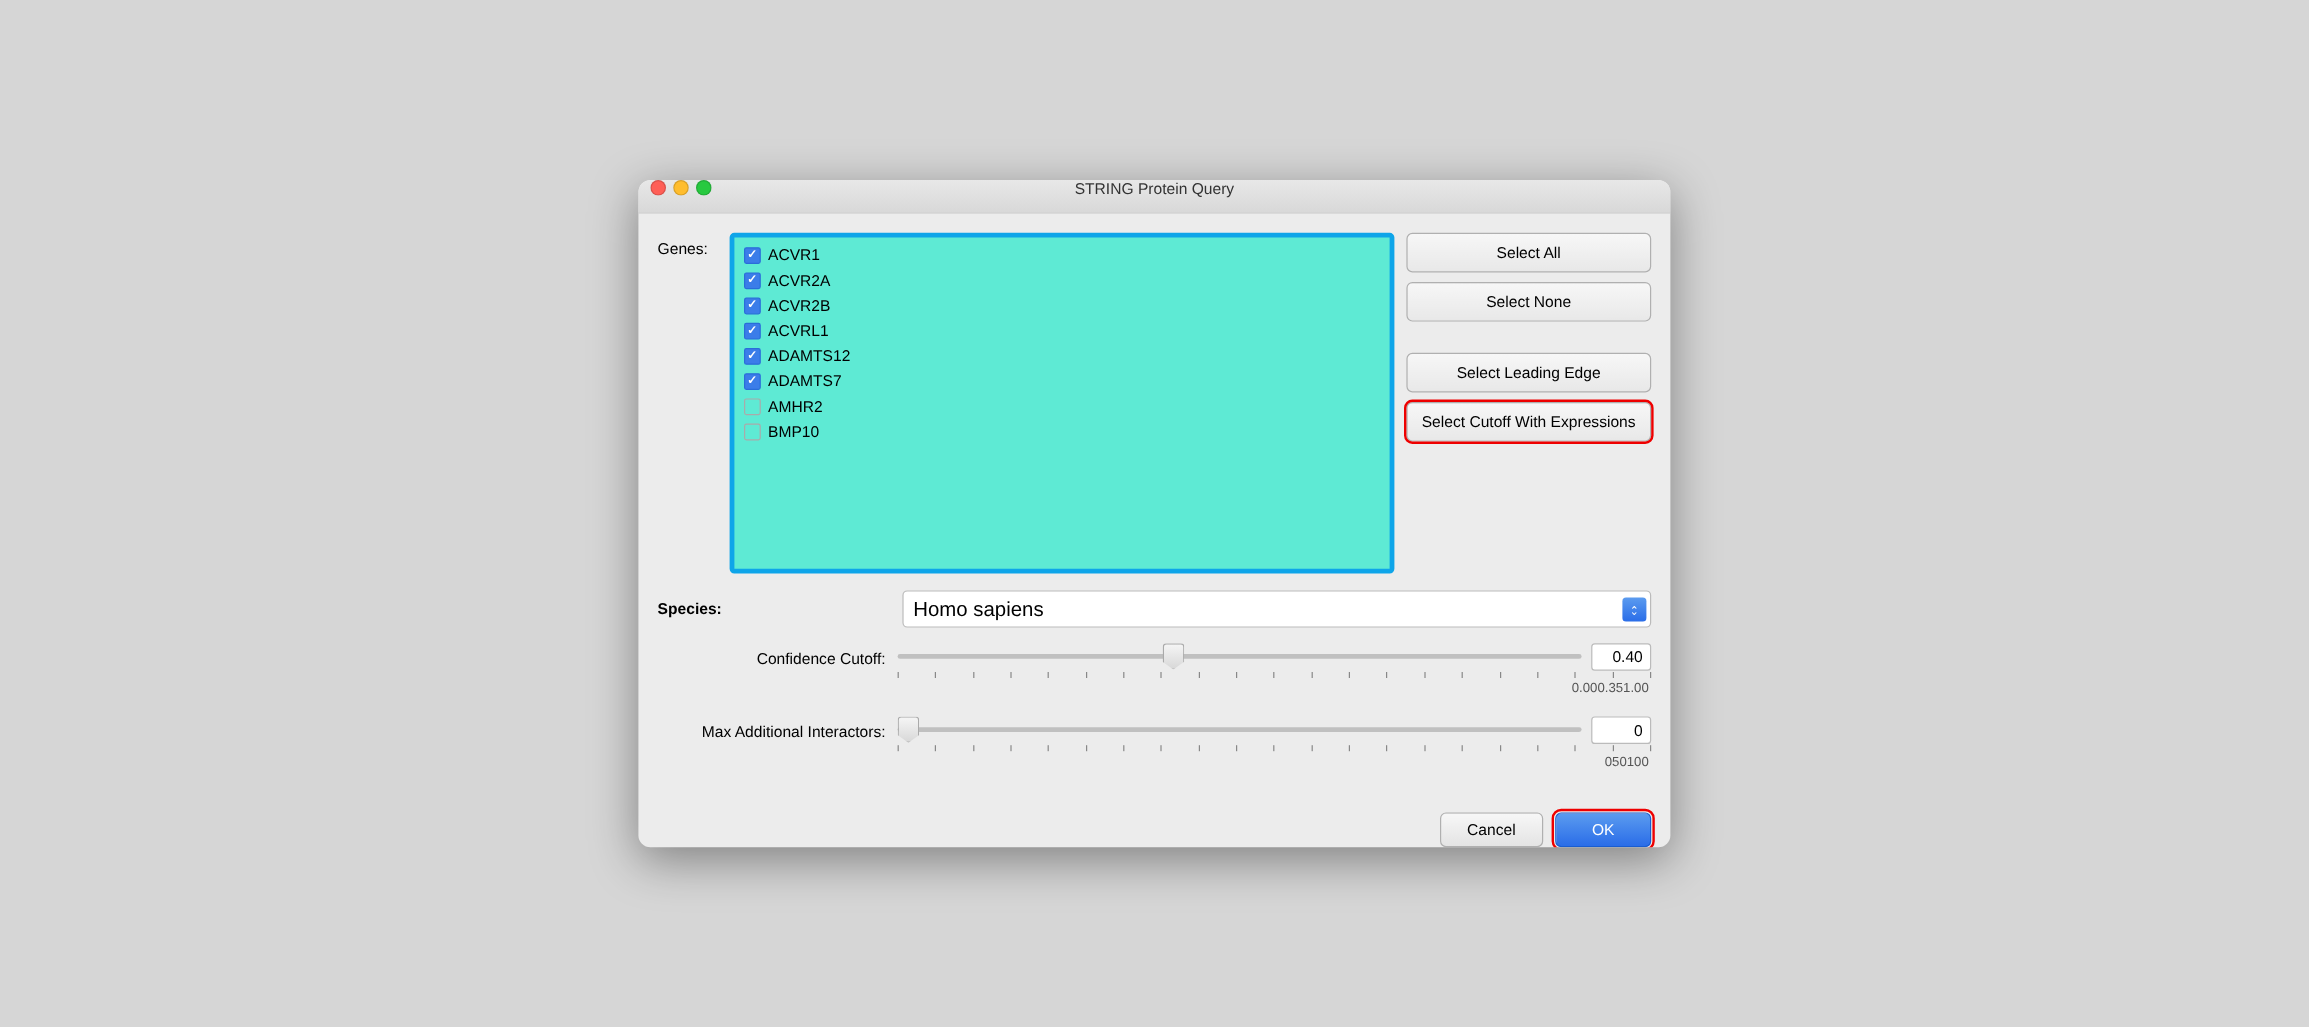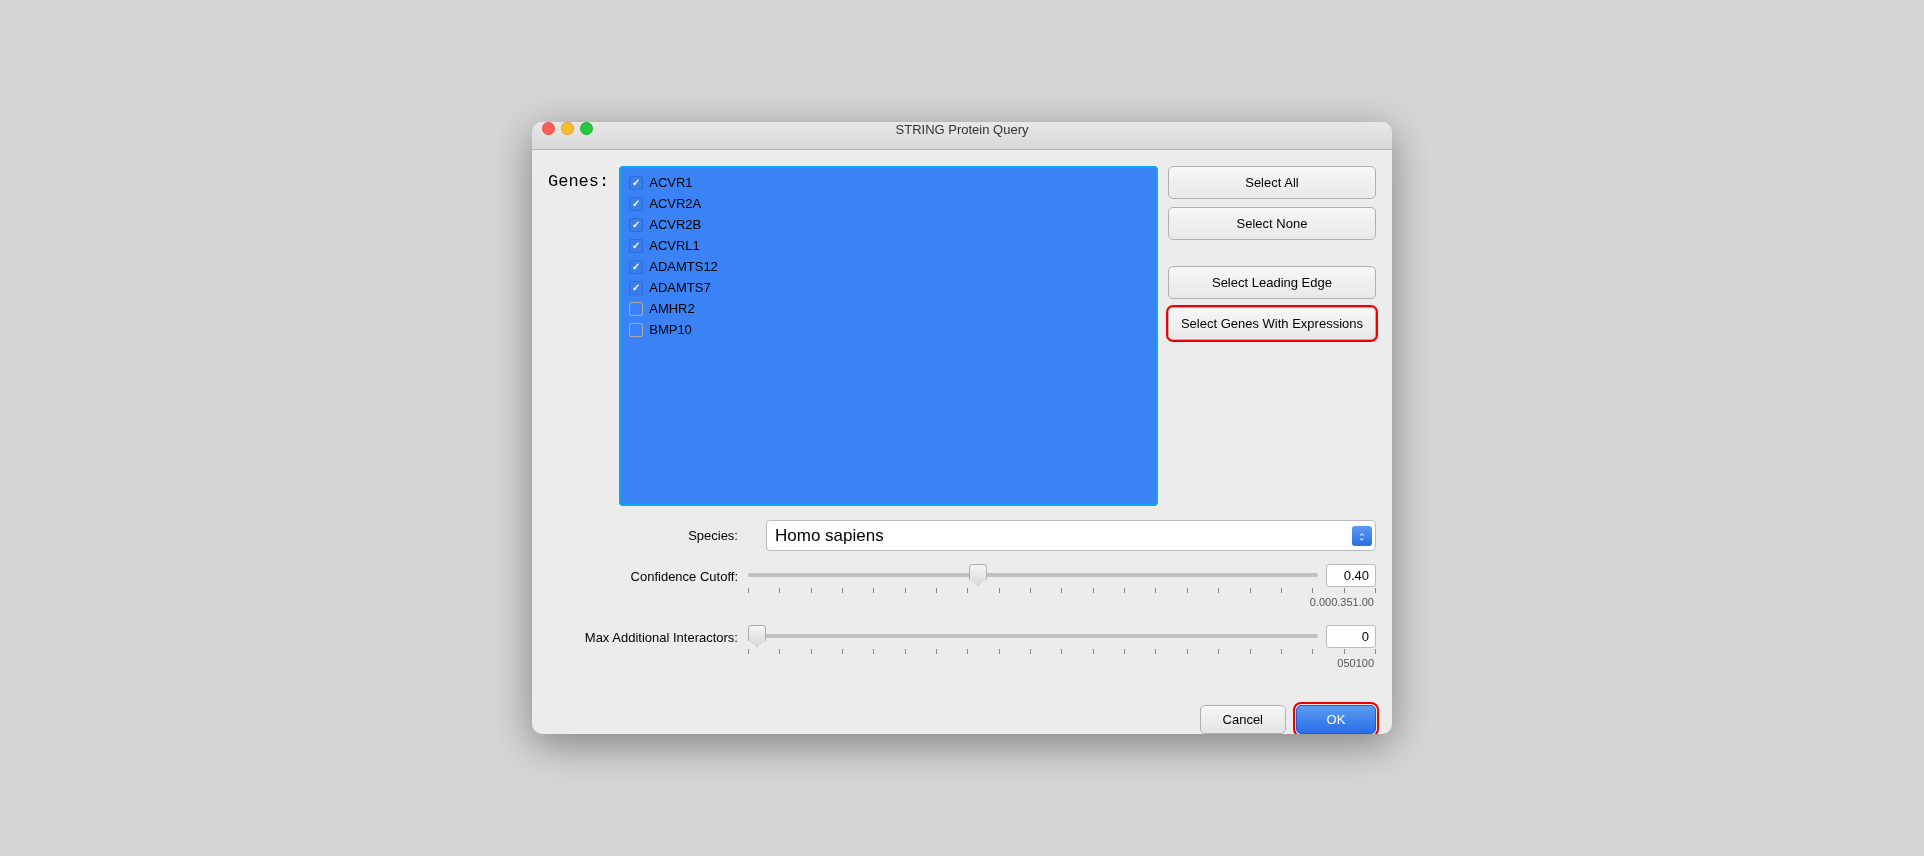--- a/index.html
+++ b/index.html
@@ -62,34 +62,33 @@
       padding: 16px 16px 12px 16px;
     }
 
     .genes-section {
       display: flex;
       gap: 10px;
       margin-bottom: 14px;
     }
 
     .genes-label {
-      font-size: 17px;
+      font-size: 13px;
       font-weight: 500;
       white-space: nowrap;
       padding-top: 6px;
       min-width: 50px;
-      font-family: Liberation Mono, monospace;
     }
 
     .genes-list-container {
       flex: 1;
-      background: #3b82f6;
-      border: 2px solid #0ea5e9;
+      background: #5eead4;
+      border: 4px solid #0ea5e9;
       border-radius: 4px;
-      height: 340px;
+      height: 284px;
       overflow-y: auto;
       position: relative;
     }
 
     .genes-list {
       padding: 4px 0;
     }
 
     .gene-item {
       display: flex;
@@ -155,24 +154,23 @@
     }
 
     .form-row {
       display: flex;
       align-items: center;
       margin-bottom: 12px;
     }
 
     .form-label {
       font-size: 13px;
-      font-weight: 400;
-      text-align: right;
+      font-weight: 700;
       min-width: 190px;
-      margin-right: 28px;
+      margin-right: 14px;
     }
 
     .species-select-wrapper {
       flex: 1;
       position: relative;
     }
 
     .species-select {
       width: 100%;
       background: #fff;
@@ -387,21 +385,21 @@
               <div class="gene-checkbox"></div>
               <span class="gene-name">BMP10</span>
             </div>
           </div>
       </div>
       <div class="genes-buttons">
         <button class="side-button">Select All</button>
         <button class="side-button">Select None</button>
         <div class="spacer"></div>
         <button class="side-button">Select Leading Edge</button>
-        <button class="side-button highlighted">Select Genes With Expressions</button>
+        <button class="side-button highlighted">Select Cutoff With Expressions</button>
       </div>
     </div>
 
     <div class="form-row">
       <span class="form-label">Species:</span>
       <div class="species-select-wrapper">
         <select class="species-select">
           <option>Homo sapiens</option>
         </select>
         <div class="select-arrow"></div>

